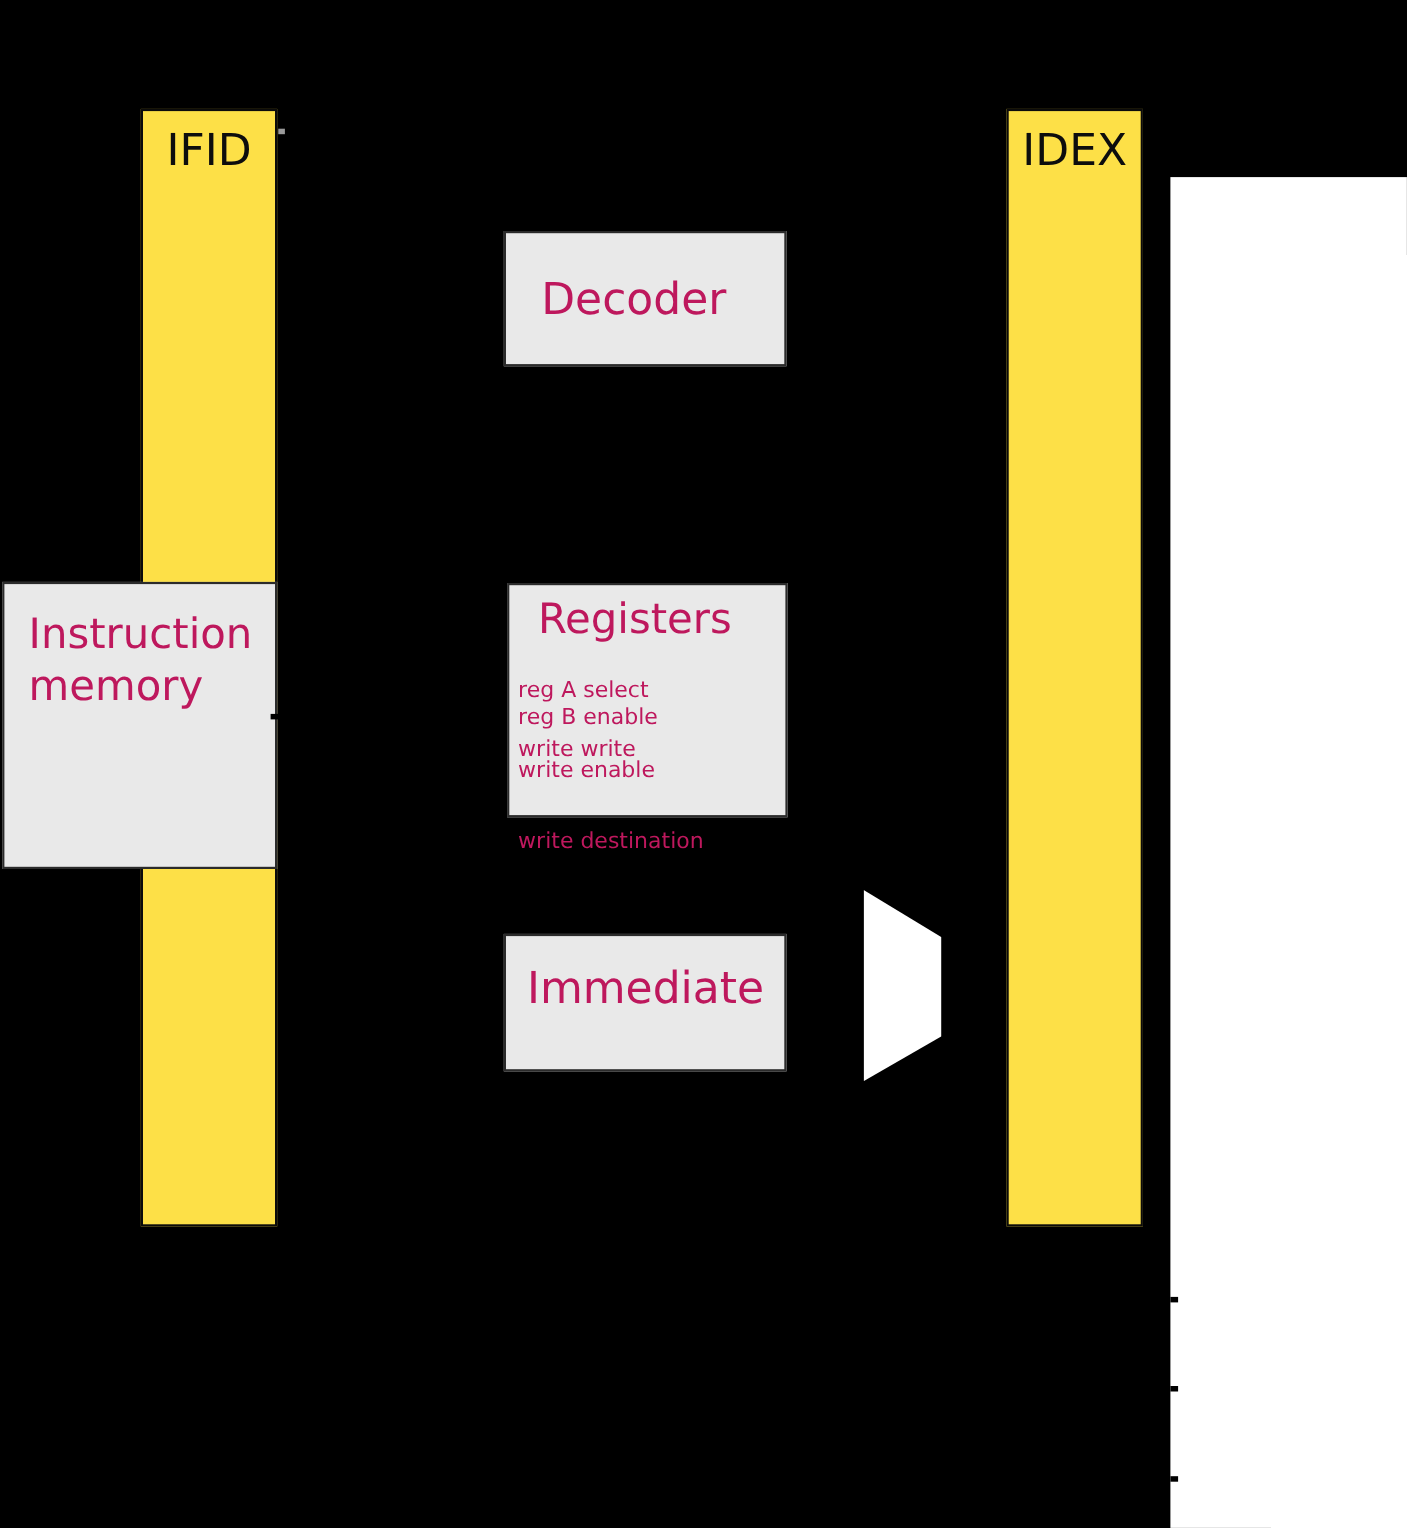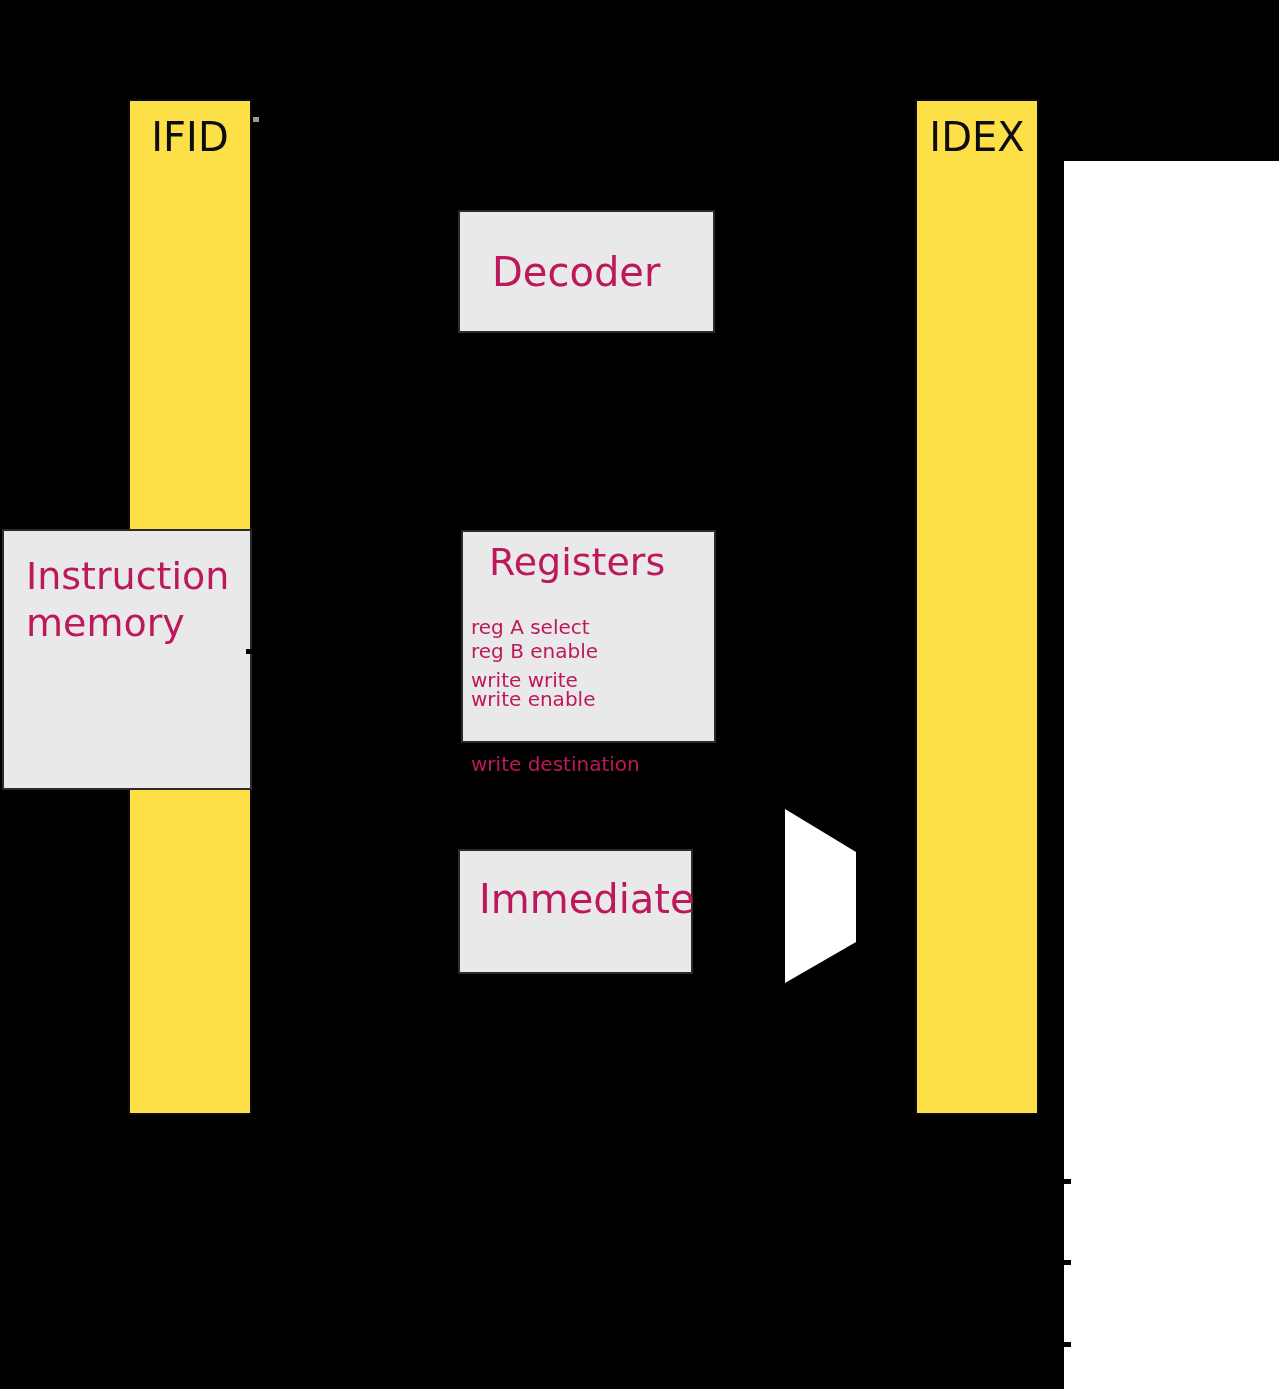--- a/index.html
+++ b/index.html
@@ -44,21 +44,21 @@
   }
   .reg-port{
     position:absolute;left:8px;font-size:20px;line-height:22px;white-space:nowrap;
   }
   .port-0{top:84px;}
   .port-1{top:108px;}
   .port-2{top:137px;}
   .port-3{top:156px;}
   .port-4{top:189px;margin-top:32px;}
   .block-immediate{
-    left:458px;top:849px;width:235px;height:125px;
+    left:458px;top:849px;width:257px;height:125px;
     font-size:40px;display:flex;align-items:center;padding-left:19px;padding-bottom:26px;
   }
 
   
   .mux{
     position:absolute;left:785px;top:809px;width:71px;height:174px;background:#ffffff;
     clip-path:polygon(0 0,100% 24.7%,100% 76.4%,0 100%);
   }
 
   

